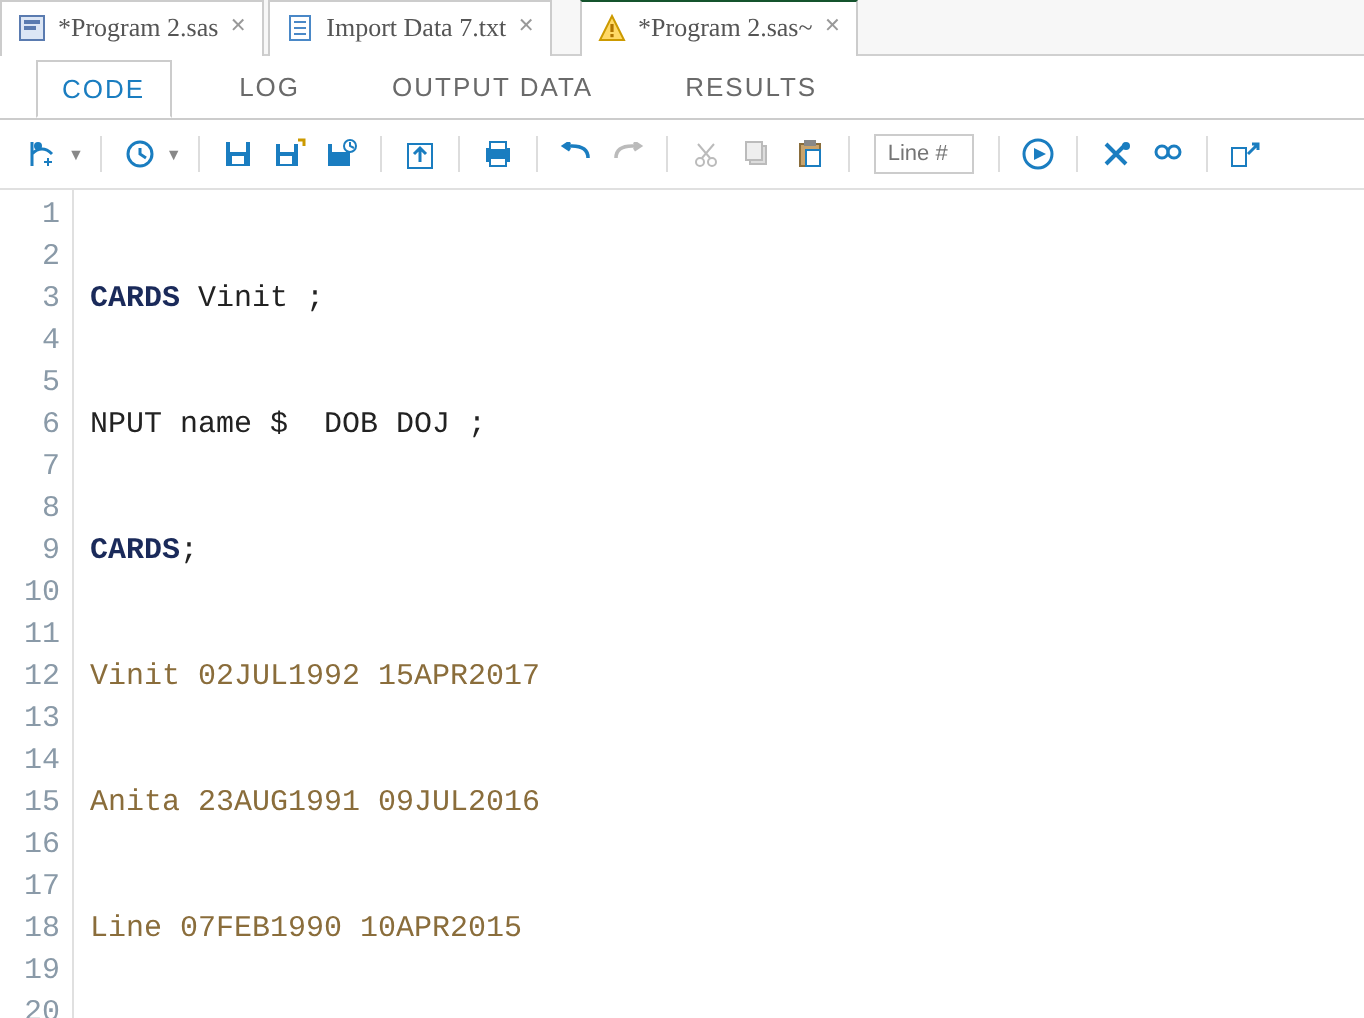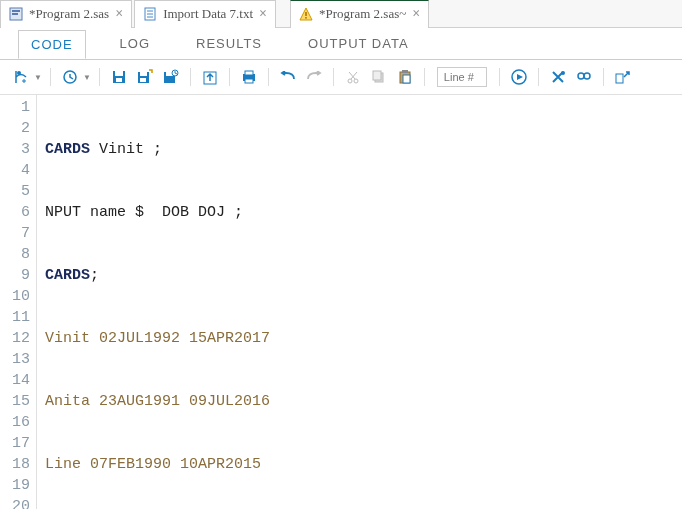--- a/index.html
+++ b/index.html
@@ -67,22 +67,22 @@
         </svg>
     </span>
     <span>*Program 2.sas~</span>
     <span class="close">×</span>
   </div>
 </div>
 
 <div class="sub-tabs">
   <div class="sub-tab active">CODE</div>
   <div class="sub-tab">LOG</div>
+  <div class="sub-tab">OUTPUT DATA</div>
   <div class="sub-tab">RESULTS</div>
-  <div class="sub-tab">OUTPUT DATA</div>
 </div>
 
 <div class="toolbar">
   <div class="tbtn">
       <svg width="16" height="16">
         <path d="M3 2 L3 14 M3 8 Q8 3 13 8" stroke="#1a7dc0" stroke-width="1.5" fill="none"></path>
         <circle cx="6" cy="4" r="2" fill="#1a7dc0"></circle>
         <path d="M9 12 L13 12 M11 10 L11 14" stroke="#1a7dc0" stroke-width="1" fill="none"></path>
       </svg>
     </div>

